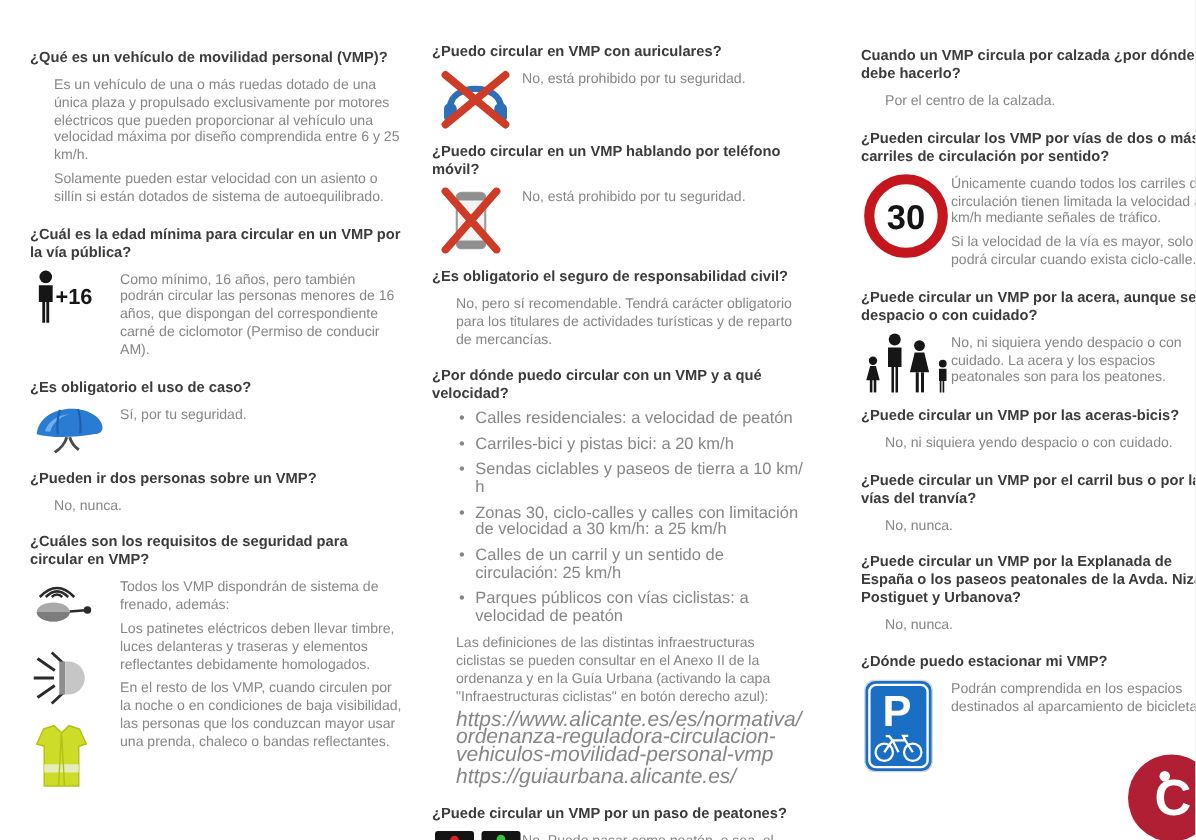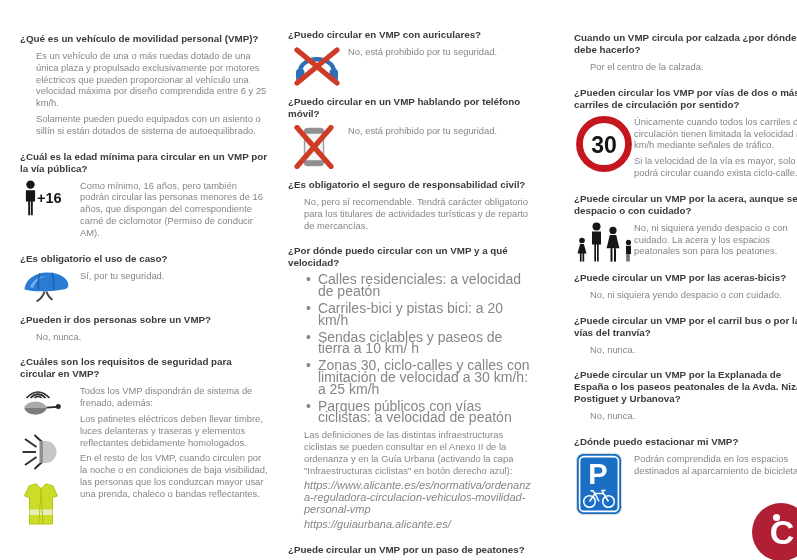--- a/index.html
+++ b/index.html
@@ -21,26 +21,26 @@
   .row { display:flex; align-items:flex-start; }
   .row.noicon .text-col { padding-left:16px; }
   .icon-col { flex:0 0 60px; width:60px; display:flex; flex-direction:column; gap:12px; padding-top:1px;text-decoration:underline; }
   .icon { line-height:0; padding-left:2px; }
   .text-col { flex:1; min-width:0; padding-top:1px; }
   .ans {
     font-size:9.4px; line-height:11.8px; color:var(--a-color,#868686);
     margin:0 0 4px 0;
   }
   .bullet {
-    display:flex; font-size:14px; line-height:11.8px; color:var(--a-color,#868686);
+    display:flex; font-size:11px; line-height:11.8px; color:var(--a-color,#868686);
     margin:0 0 5px 0;
   }
   .bullet::before { content:"\2022"; flex:0 0 auto; margin:0 7px 0 2px; }
   .link {
-    font-size:11px; line-height:11.8px; color:var(--a-color,#868686);
+    font-size:14px; line-height:11.8px; color:var(--a-color,#868686);
     font-style:italic; margin:0 0 3px 0; overflow-wrap:anywhere;
   }
   .brand-logo {
     position:absolute; right:-13px; top:503px; width:58px; height:58px;
     border-radius:50%; background:var(--logo-red,#b01f33);
   }
   .logo-letter {
     position:absolute; left:0; top:0; width:100%; height:100%;
     color:#ffffff; font-weight:bold; font-size:34px; line-height:58px;
     text-align:center; padding-left:2px; box-sizing:border-box;
@@ -53,21 +53,21 @@
 </head>
 <body>
 
 <div class="page">
   <div class="column" id="col1">
       <div class="faq-item">
         <div class="q">¿Qué es un vehículo de movilidad personal (VMP)?</div>
         <div class="row noicon">
           <div class="text-col">
             <div class="ans">Es un vehículo de una o más ruedas dotado de una única plaza y propulsado exclusivamente por motores eléctricos que pueden proporcionar al vehículo una velocidad máxima por diseño comprendida entre 6 y 25 km/h.</div>
-            <div class="ans">Solamente pueden puedo equipados con un asiento o sillín si están dotados de sistema de autoequilibrado.</div>
+            <div class="ans">Solamente pueden estar velocidad con un asiento o sillín si están dotados de sistema de autoequilibrado.</div>
           </div>
         </div>
       </div>
       <div class="faq-item">
         <div class="q">¿Cuál es la edad mínima para circular en un VMP por la vía pública?</div>
         <div class="row">
           <div class="icon-col">
             <div class="icon"><svg width="54" height="36" viewBox="0 0 54 36">
     <circle cx="8.5" cy="4.6" r="4.2" fill="#161616"></circle>
     <path d="M3.9 10.2 h9.2 v11.2 h-2.3 v13.8 h-1.9 V21.4 h-0.8 v13.8 h-1.9 V21.4 h-2.3 Z" fill="#161616"></path>
@@ -185,20 +185,21 @@
         </div>
       </div>
       <div class="faq-item">
         <div class="q">¿Por dónde puedo circular con un VMP y a qué velocidad?</div>
         <div class="row noicon">
           <div class="text-col">
             <div class="bullet">Calles residenciales: a velocidad de peatón</div>
             <div class="bullet">Carriles-bici y pistas bici: a 20 km/h</div>
             <div class="bullet">Sendas ciclables y paseos de tierra a 10 km/ h</div>
             <div class="bullet">Zonas 30, ciclo-calles y calles con limitación de velocidad a 30 km/h: a 25 km/h</div>
+            <div class="bullet">Calles de un carril y un sentido de circulación: 25 km/h</div>
             <div class="bullet">Parques públicos con vías ciclistas: a velocidad de peatón</div>
             <div class="ans">Las definiciones de las distintas infraestructuras ciclistas se pueden consultar en el Anexo II de la ordenanza y en la Guía Urbana (activando la capa "Infraestructuras ciclistas" en botón derecho azul):</div>
             <div class="link">https://www.alicante.es/es/normativa/ordenanza-reguladora-circulacion-vehiculos-movilidad-personal-vmp</div>
             <div class="link">https://guiaurbana.alicante.es/</div>
           </div>
         </div>
       </div>
       <div class="faq-item">
         <div class="q">¿Puede circular un VMP por un paso de peatones?</div>
         <div class="row">

